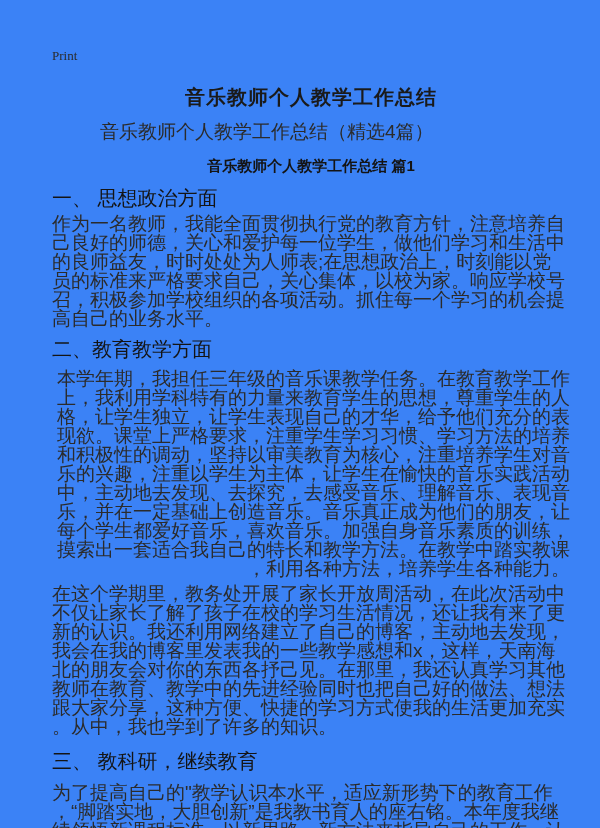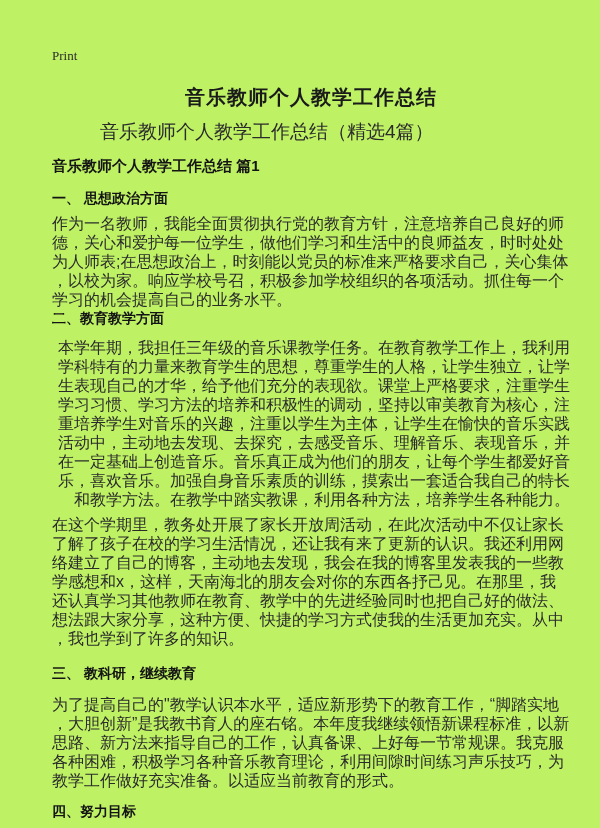--- a/index.html
+++ b/index.html
@@ -11,21 +11,21 @@
     width: 600px;
     height: 828px;
     overflow: hidden;
     font-family: "Liberation Sans", sans-serif;
     color: #2b2b2b;
   }
   .page {
     box-sizing: border-box;
     width: 600px;
     height: 828px;
-    background: #bef264;
+    background: #3b82f6;
     padding: 46px 30px 0 52px;
   }
   .print-link {
     display: inline-block;
     font-family: "Liberation Serif", serif;
     font-size: 13px;
     line-height: 15px;
     color: #2b2b2b;
     text-decoration: none;
     cursor: pointer;
@@ -47,39 +47,40 @@
     font-weight: 400;
     color: #2b2b2b;
     margin-left: 48px;
   }
   .article-title {
     margin-top: 15px;
     font-size: 15px;
     line-height: 19px;
     font-weight: 700;
     color: #141414;
+    text-align: center;
   }
   .sec-heading {
-    font-size: 14px;
+    font-size: 20px;
     line-height: 19px;
-    font-weight: 700;
+    font-weight: 400;
     color: #141414;
   }
   .body-p {
     margin: 0;
-    font-size: 16px;
+    font-size: 19px;
     line-height: 19px;
     color: #2b2b2b;
     word-break: break-all;
     line-break: anywhere;
   }
   
   .h-sec1 { margin-top: 14px; }
   .p-s1p1 { margin-top: 6px; }
-  .h-sec2 { margin-top: 0; }
+  .h-sec2 { margin-top: 12px; }
   .p-s2p1 { margin-top: 10px; text-align: right; }
   .p-s2p2 { margin-top: 6px; }
   .h-sec3 { margin-top: 16px; }
   .p-s3p1 { margin-top: 12px; }
   .h-sec4 { margin-top: 12px; }
 </style>
 </head>
 <body>
 
 <div class="page">

